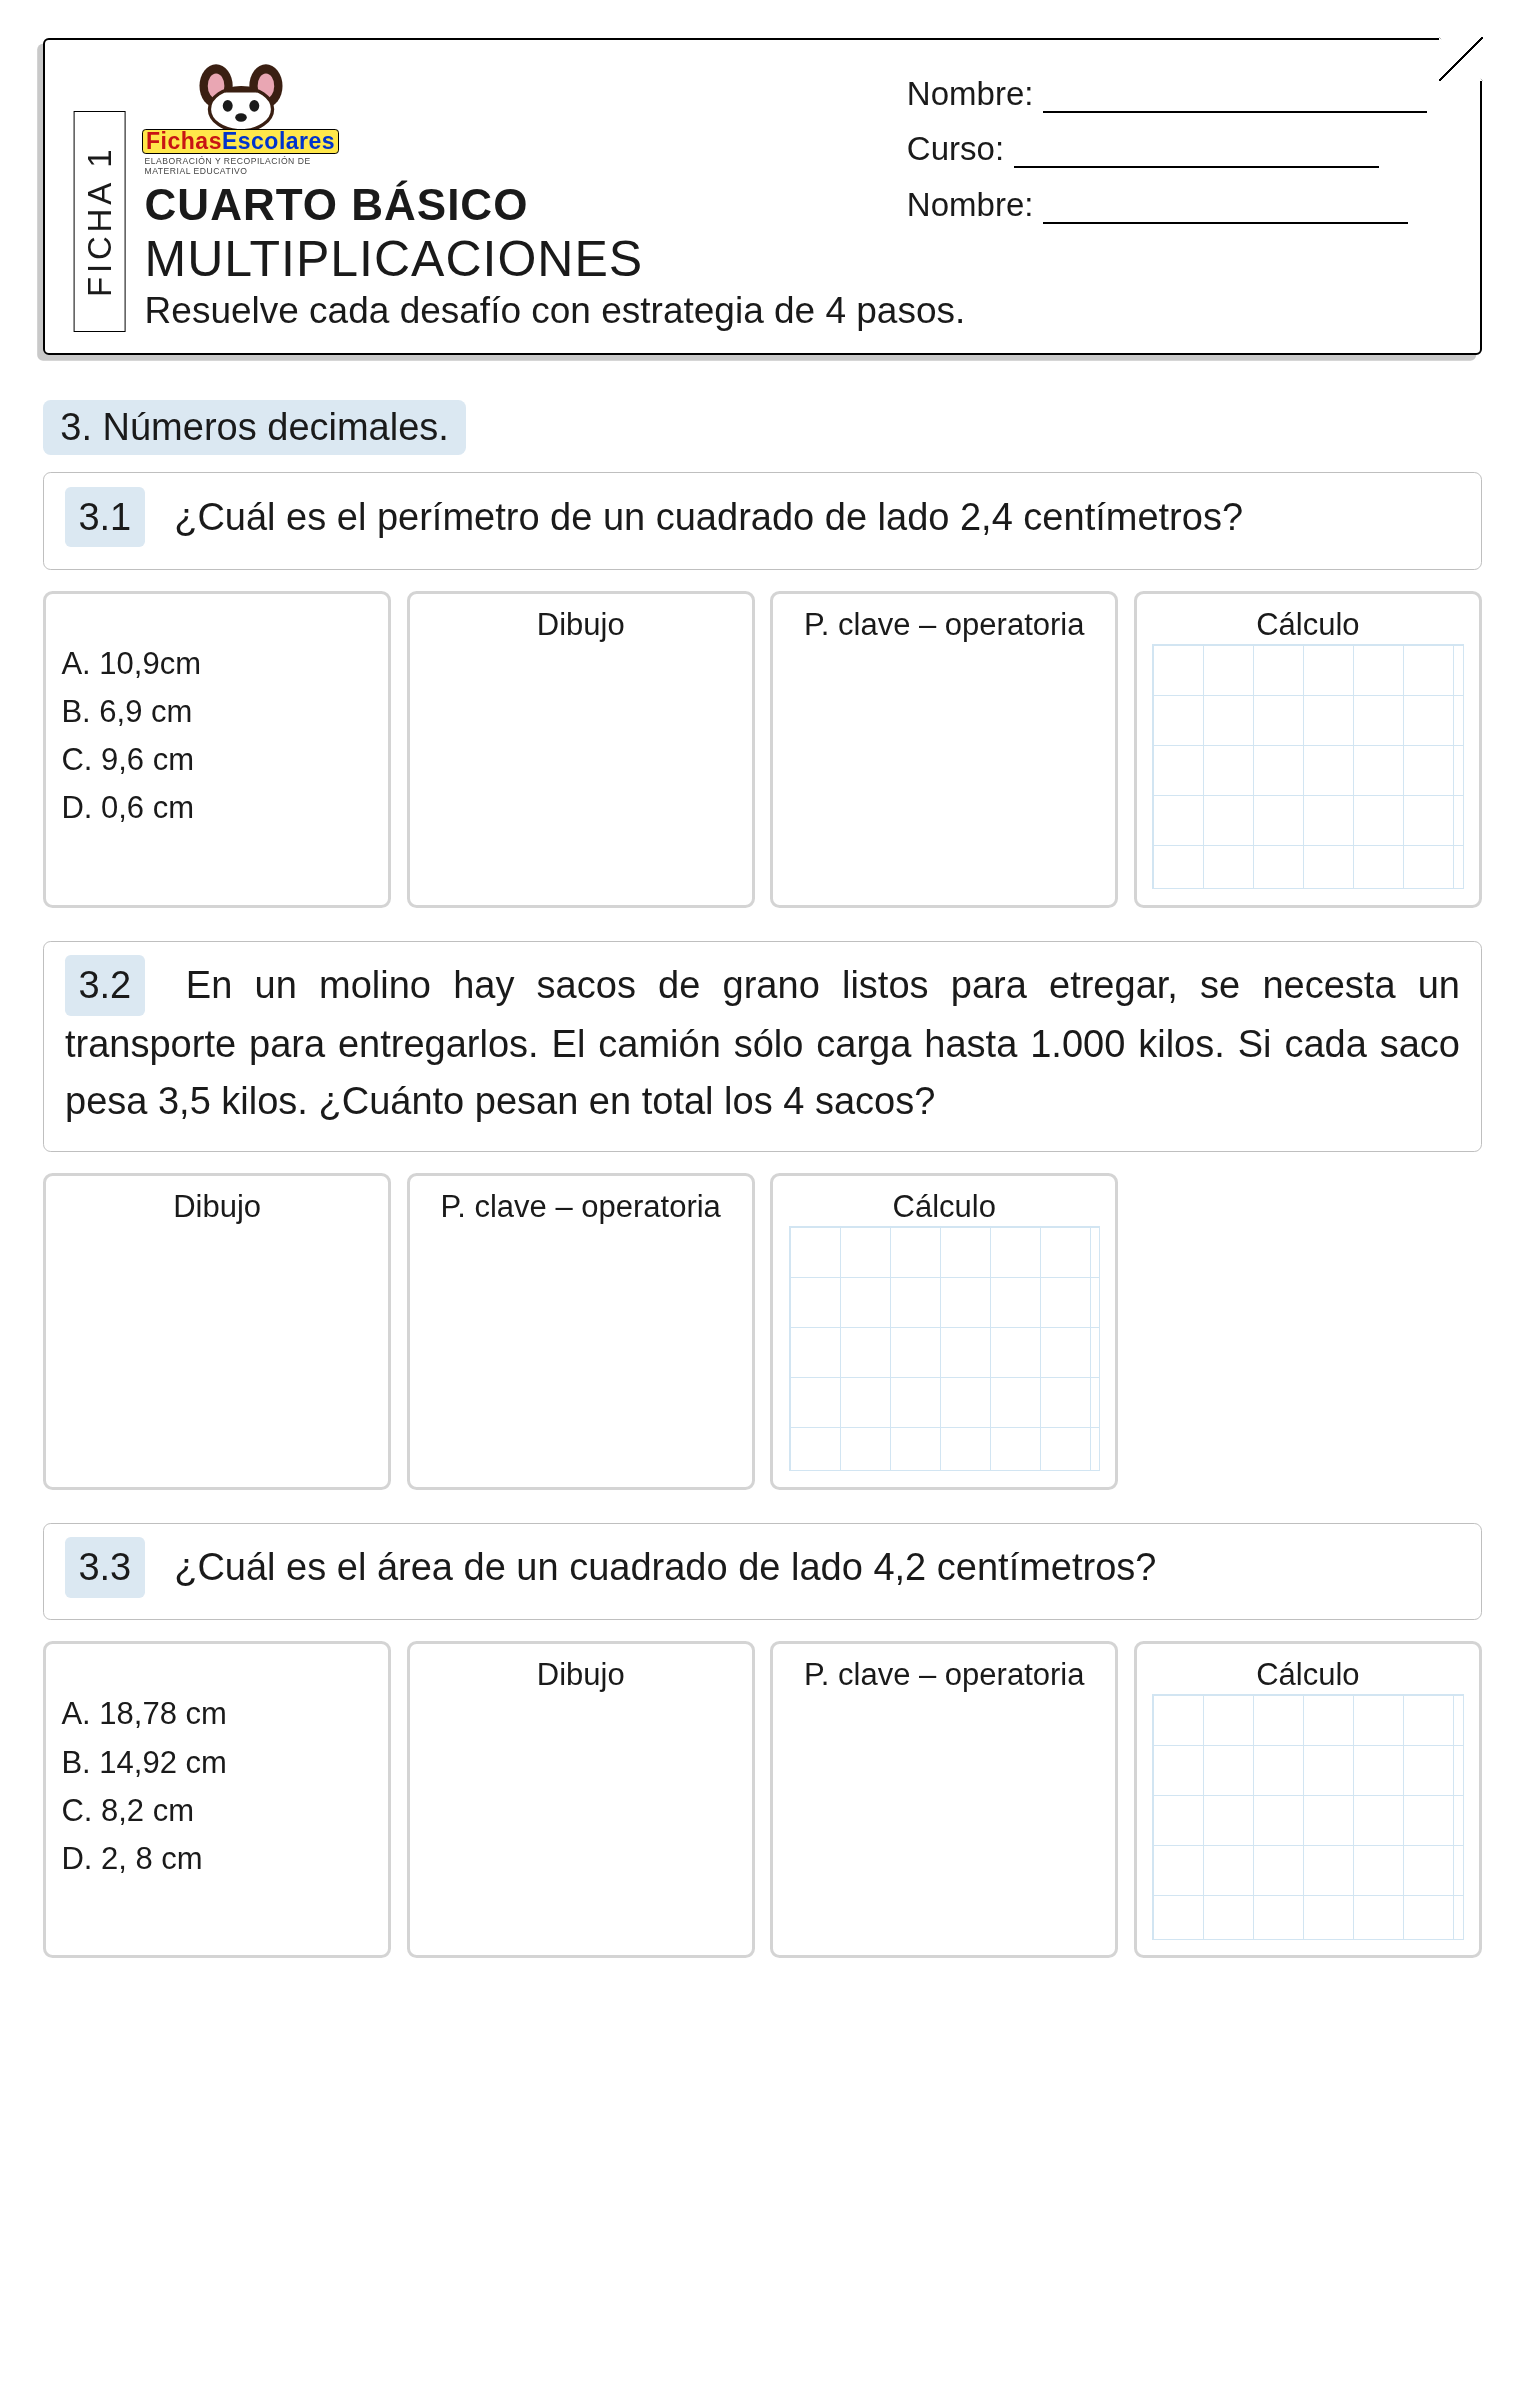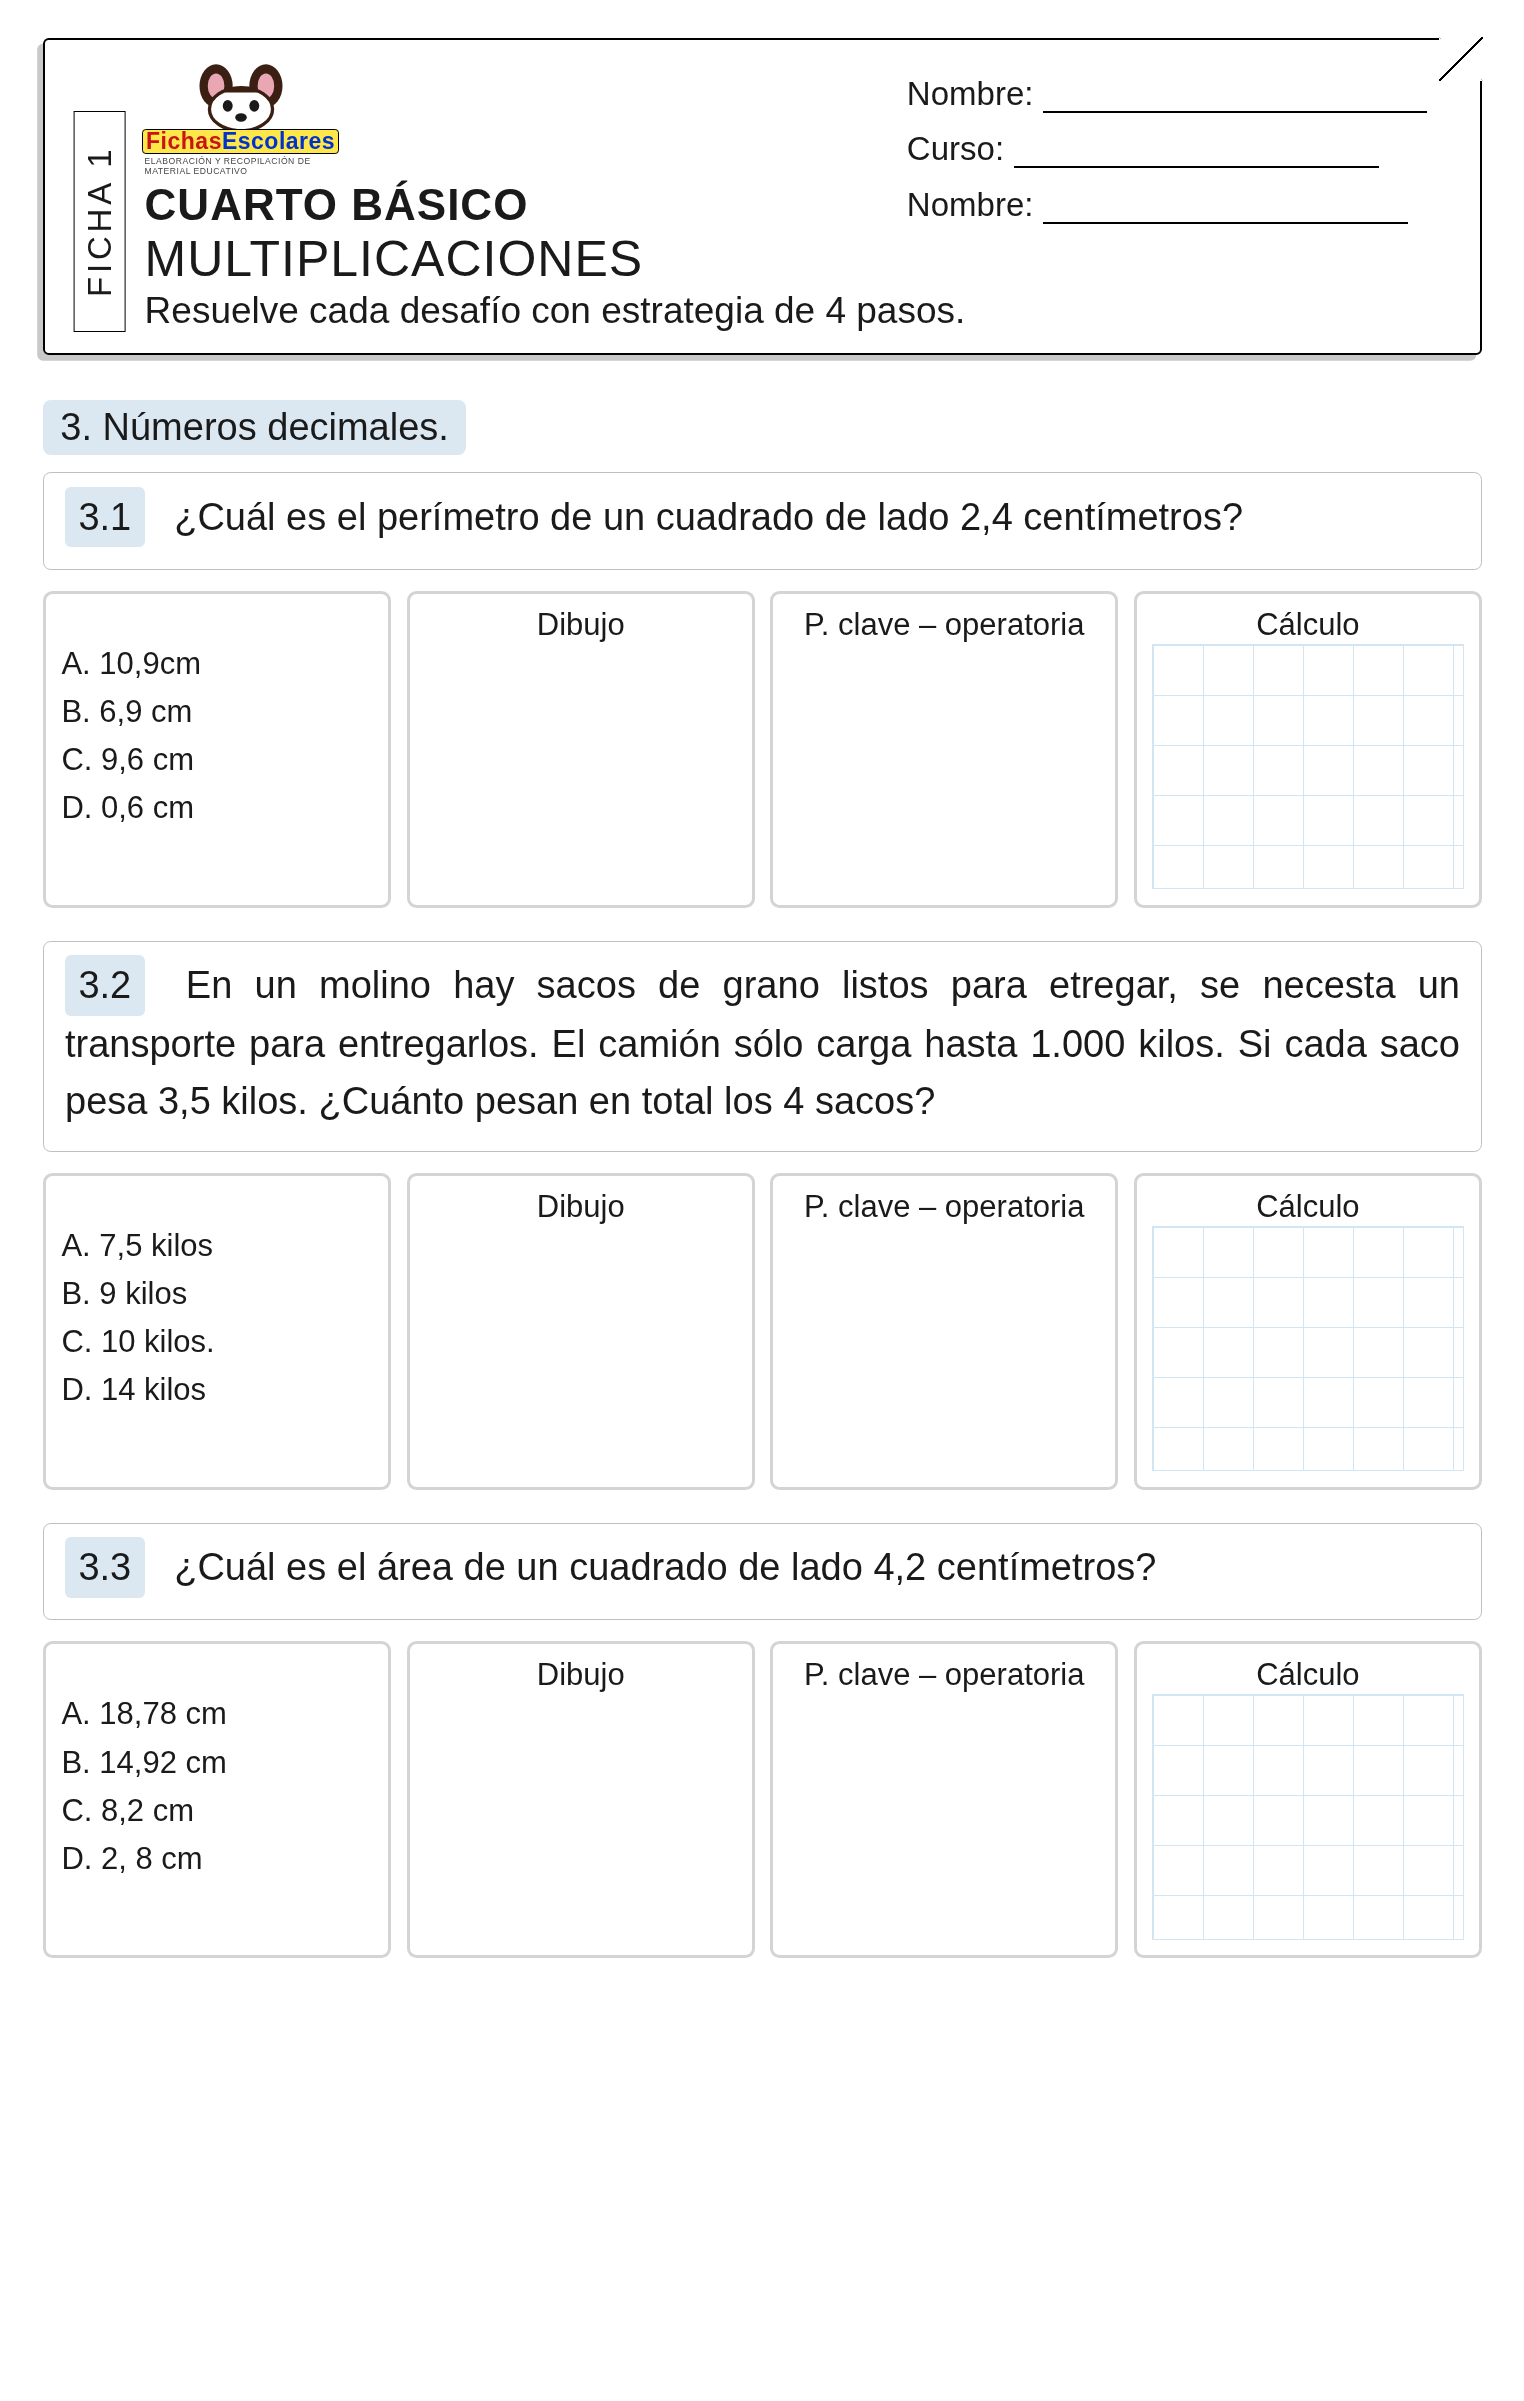--- a/index.html
+++ b/index.html
@@ -293,28 +293,20 @@
 
 
 <div class="problem-card">
   <p class="problem-question">
     <span class="q-num">3.2</span>
     <span>En un molino hay sacos de grano listos para etregar, se necesta un transporte para entregarlos. El camión sólo carga hasta 1.000 kilos. Si cada saco pesa 3,5 kilos. ¿Cuánto pesan en total los 4 sacos?</span>
   </p>
 </div>
 <div class="strip">
   <div class="cell">
-    <div class="options">
-      <div>A. 7,5 kilos</div>
-      <div>B. 9 kilos</div>
-      <div>C. 10 kilos.</div>
-      <div>D. 14 kilos</div>
-    </div>
-  </div>
-  <div class="cell">
     <div class="cell-title">Dibujo</div>
   </div>
   <div class="cell">
     <div class="cell-title">P. clave – operatoria</div>
   </div>
   <div class="cell">
     <div class="cell-title">Cálculo</div>
     <div class="calc-grid"></div>
   </div>
 </div>

